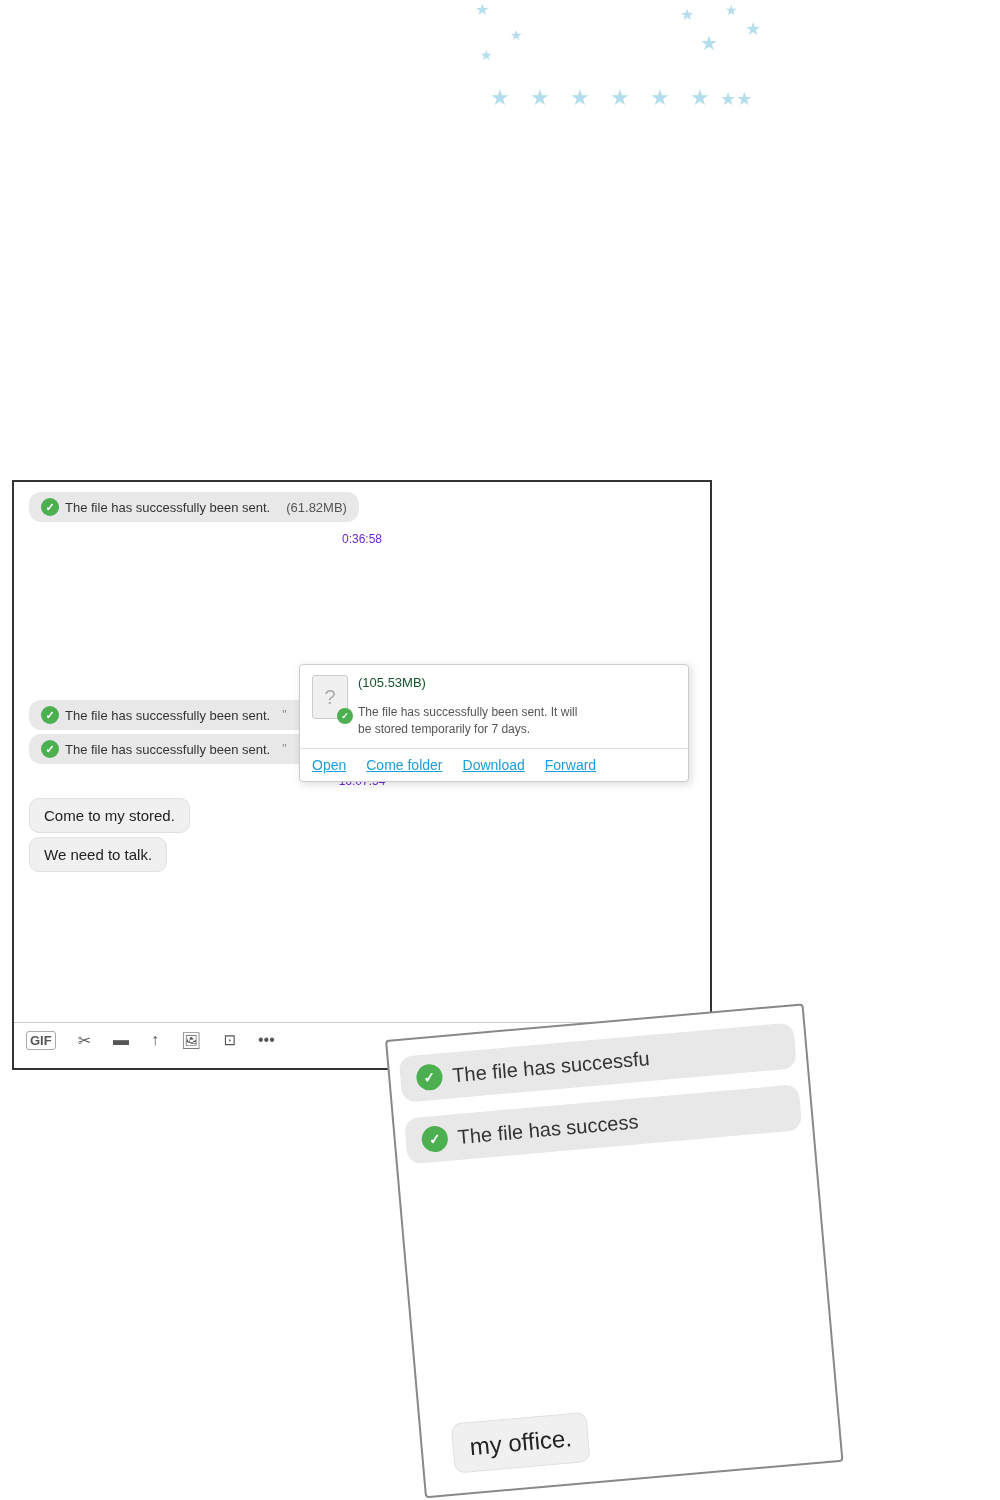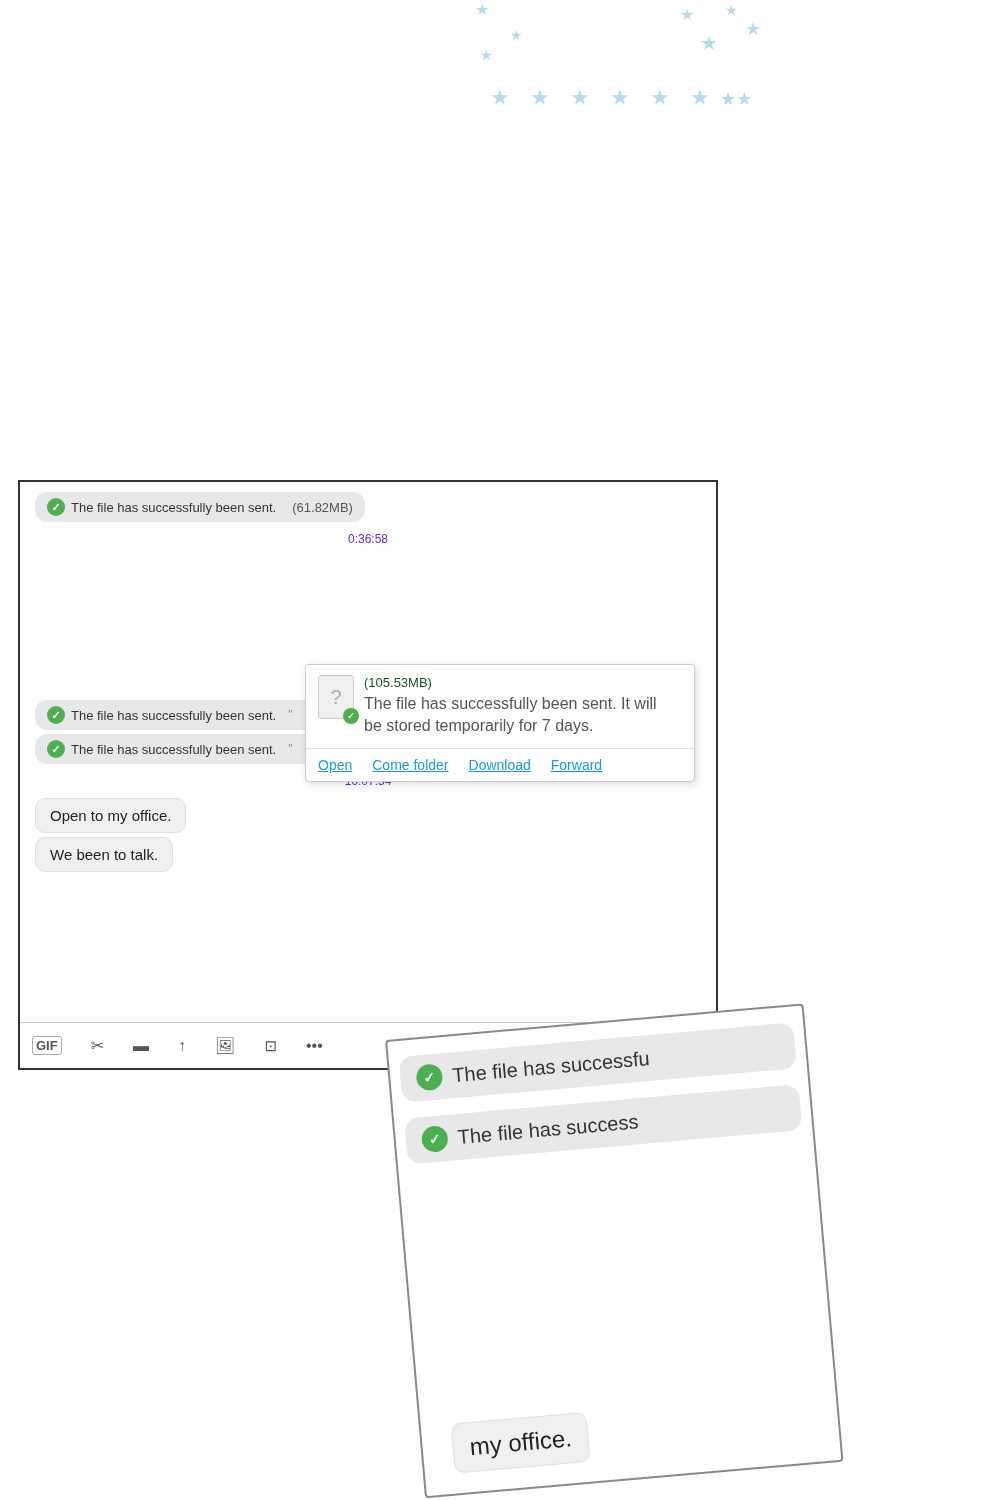--- a/index.html
+++ b/index.html
@@ -18,21 +18,21 @@
       top: 0;
       left: 0;
       width: 1000px;
       height: 130px;
     }
 
     
     .chat-window {
       position: absolute;
       top: 480px;
-      left: 18px;
+      left: 12px;
       width: 700px;
       height: 590px;
       border: 2px solid #333;
       background: #fff;
       display: flex;
       flex-direction: column;
     }
 
     .chat-messages {
       flex: 1;
@@ -149,23 +149,24 @@
       flex-direction: column;
       gap: 3px;
     }
 
     .context-popup-size {
       font-size: 13px;
       color: #14532d;
     }
 
     .context-popup-desc {
-      font-size: 16px;
+      font-size: 12px;
       color: #555;
       line-height: 1.4;
+      margin-top: 11px;
     }
 
     .context-popup-actions {
       display: flex;
       padding: 8px 12px;
       gap: 20px;
     }
 
     .context-popup-actions span {
       color: #1a9dd9;
@@ -184,22 +185,22 @@
       font-size: 15px;
       color: #222;
       border: 1px solid #e0e0e0;
     }
 
     
     .chat-toolbar {
       border-top: 1px solid #ccc;
       padding: 8px 12px;
       display: flex;
-      align-items: center;
-      gap: 29px;
+      align-items: flex-start;
+      gap: 22px;
       height: 46px;
     }
 
     .toolbar-icon {
       font-size: 16px;
       color: #555;
       cursor: pointer;
     }
 
     .toolbar-expand {
@@ -334,25 +335,25 @@
       <div class="check-icon"></div>
       <span class="file-sent-text">The file has successfully been sent.</span>
       <span style="margin: 0 6px; color:#888; font-size:12px">"</span>
       <span style="margin: 0 6px; color:#888; font-size:12px">"</span>
       <span class="file-size">(105.53MB).</span>
     </div>
 
     <div class="timestamp">16:07:54</div>
 
     <div class="text-bubble">
-      <span>Open to my office.</span>
+      <span>Come to my stored.</span>
     </div>
 
     <div class="text-bubble">
-      <span>We been to talk.</span>
+      <span>We need to talk.</span>
     </div>
 
   </div>
 
   <div class="chat-toolbar">
     <span class="toolbar-icon" style="font-size:13px; font-weight:bold; border:1px solid #aaa; padding:1px 3px; border-radius:3px;">GIF</span>
     <span class="toolbar-icon">✂</span>
     <span class="toolbar-icon">▬</span>
     <span class="toolbar-icon">↑</span>
     <span class="toolbar-icon">🖼</span>

